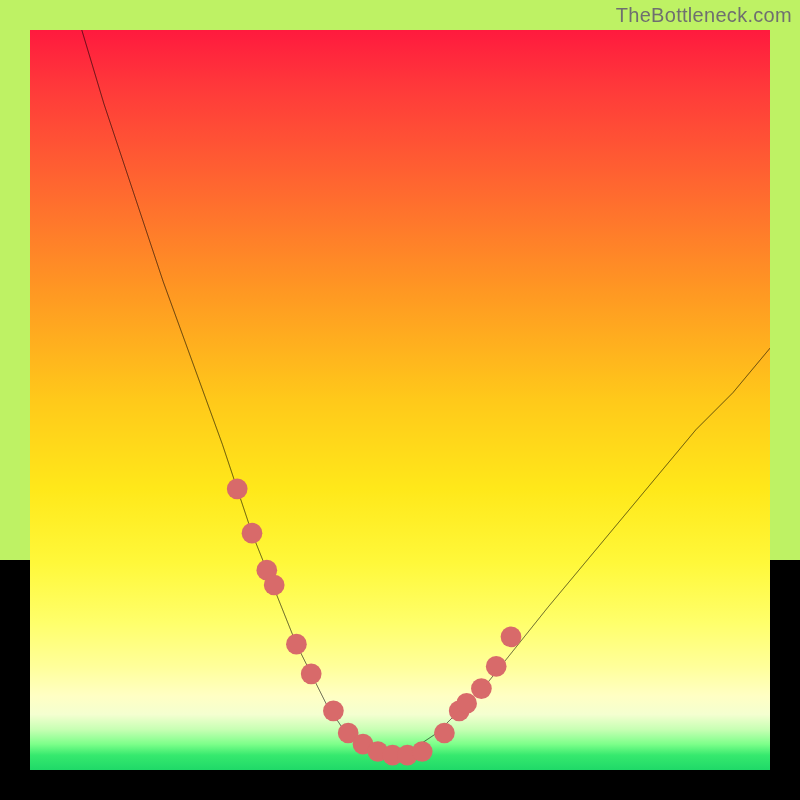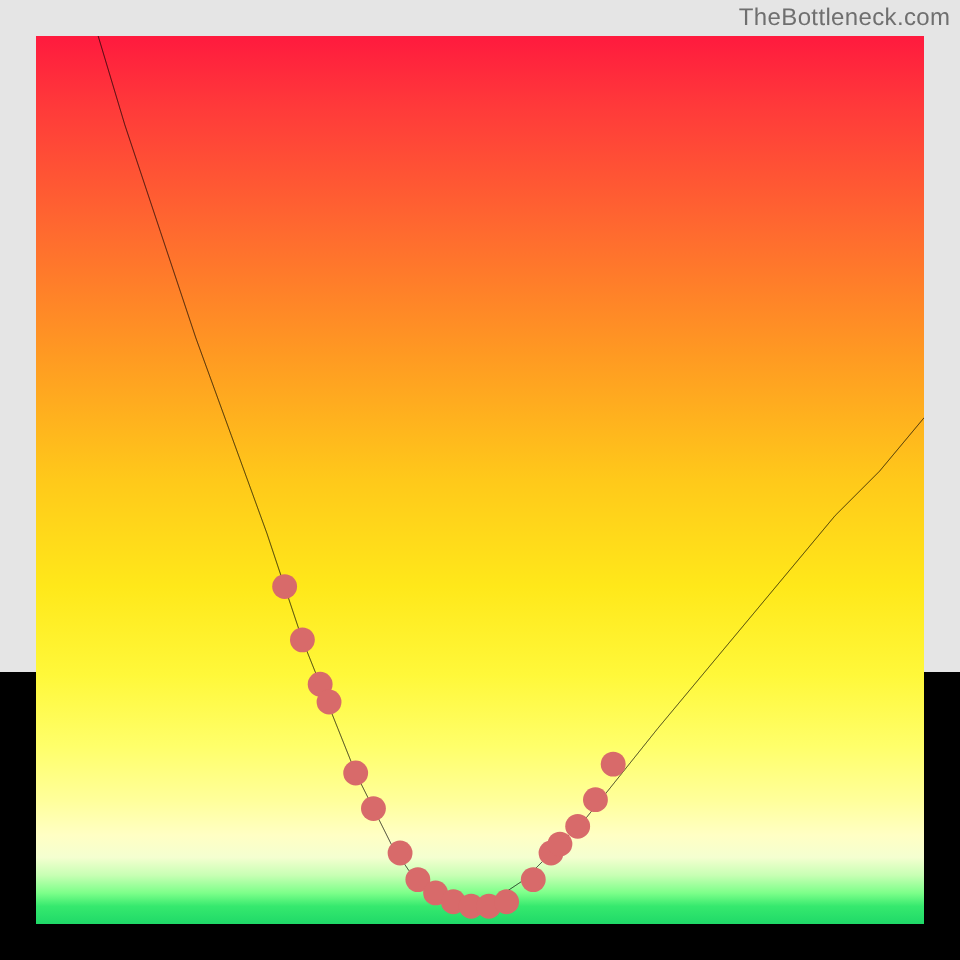--- a/index.html
+++ b/index.html
@@ -8,21 +8,21 @@
     width: 800px;
     height: 800px;
     overflow: hidden;
     background: #000;
     font-family: Arial, Helvetica, sans-serif;
   }
   .frame {
     position: absolute;
     top: 0; left: 0;
     width: 800px; height: 560px;
-    background: #e5e5e5;
+    background: #bef264;
   }
   .plot {
     position: absolute;
     top: 30px;
     left: 30px;
     width: 740px;
     height: 740px;
     overflow: hidden;
   }
   .gradient {

